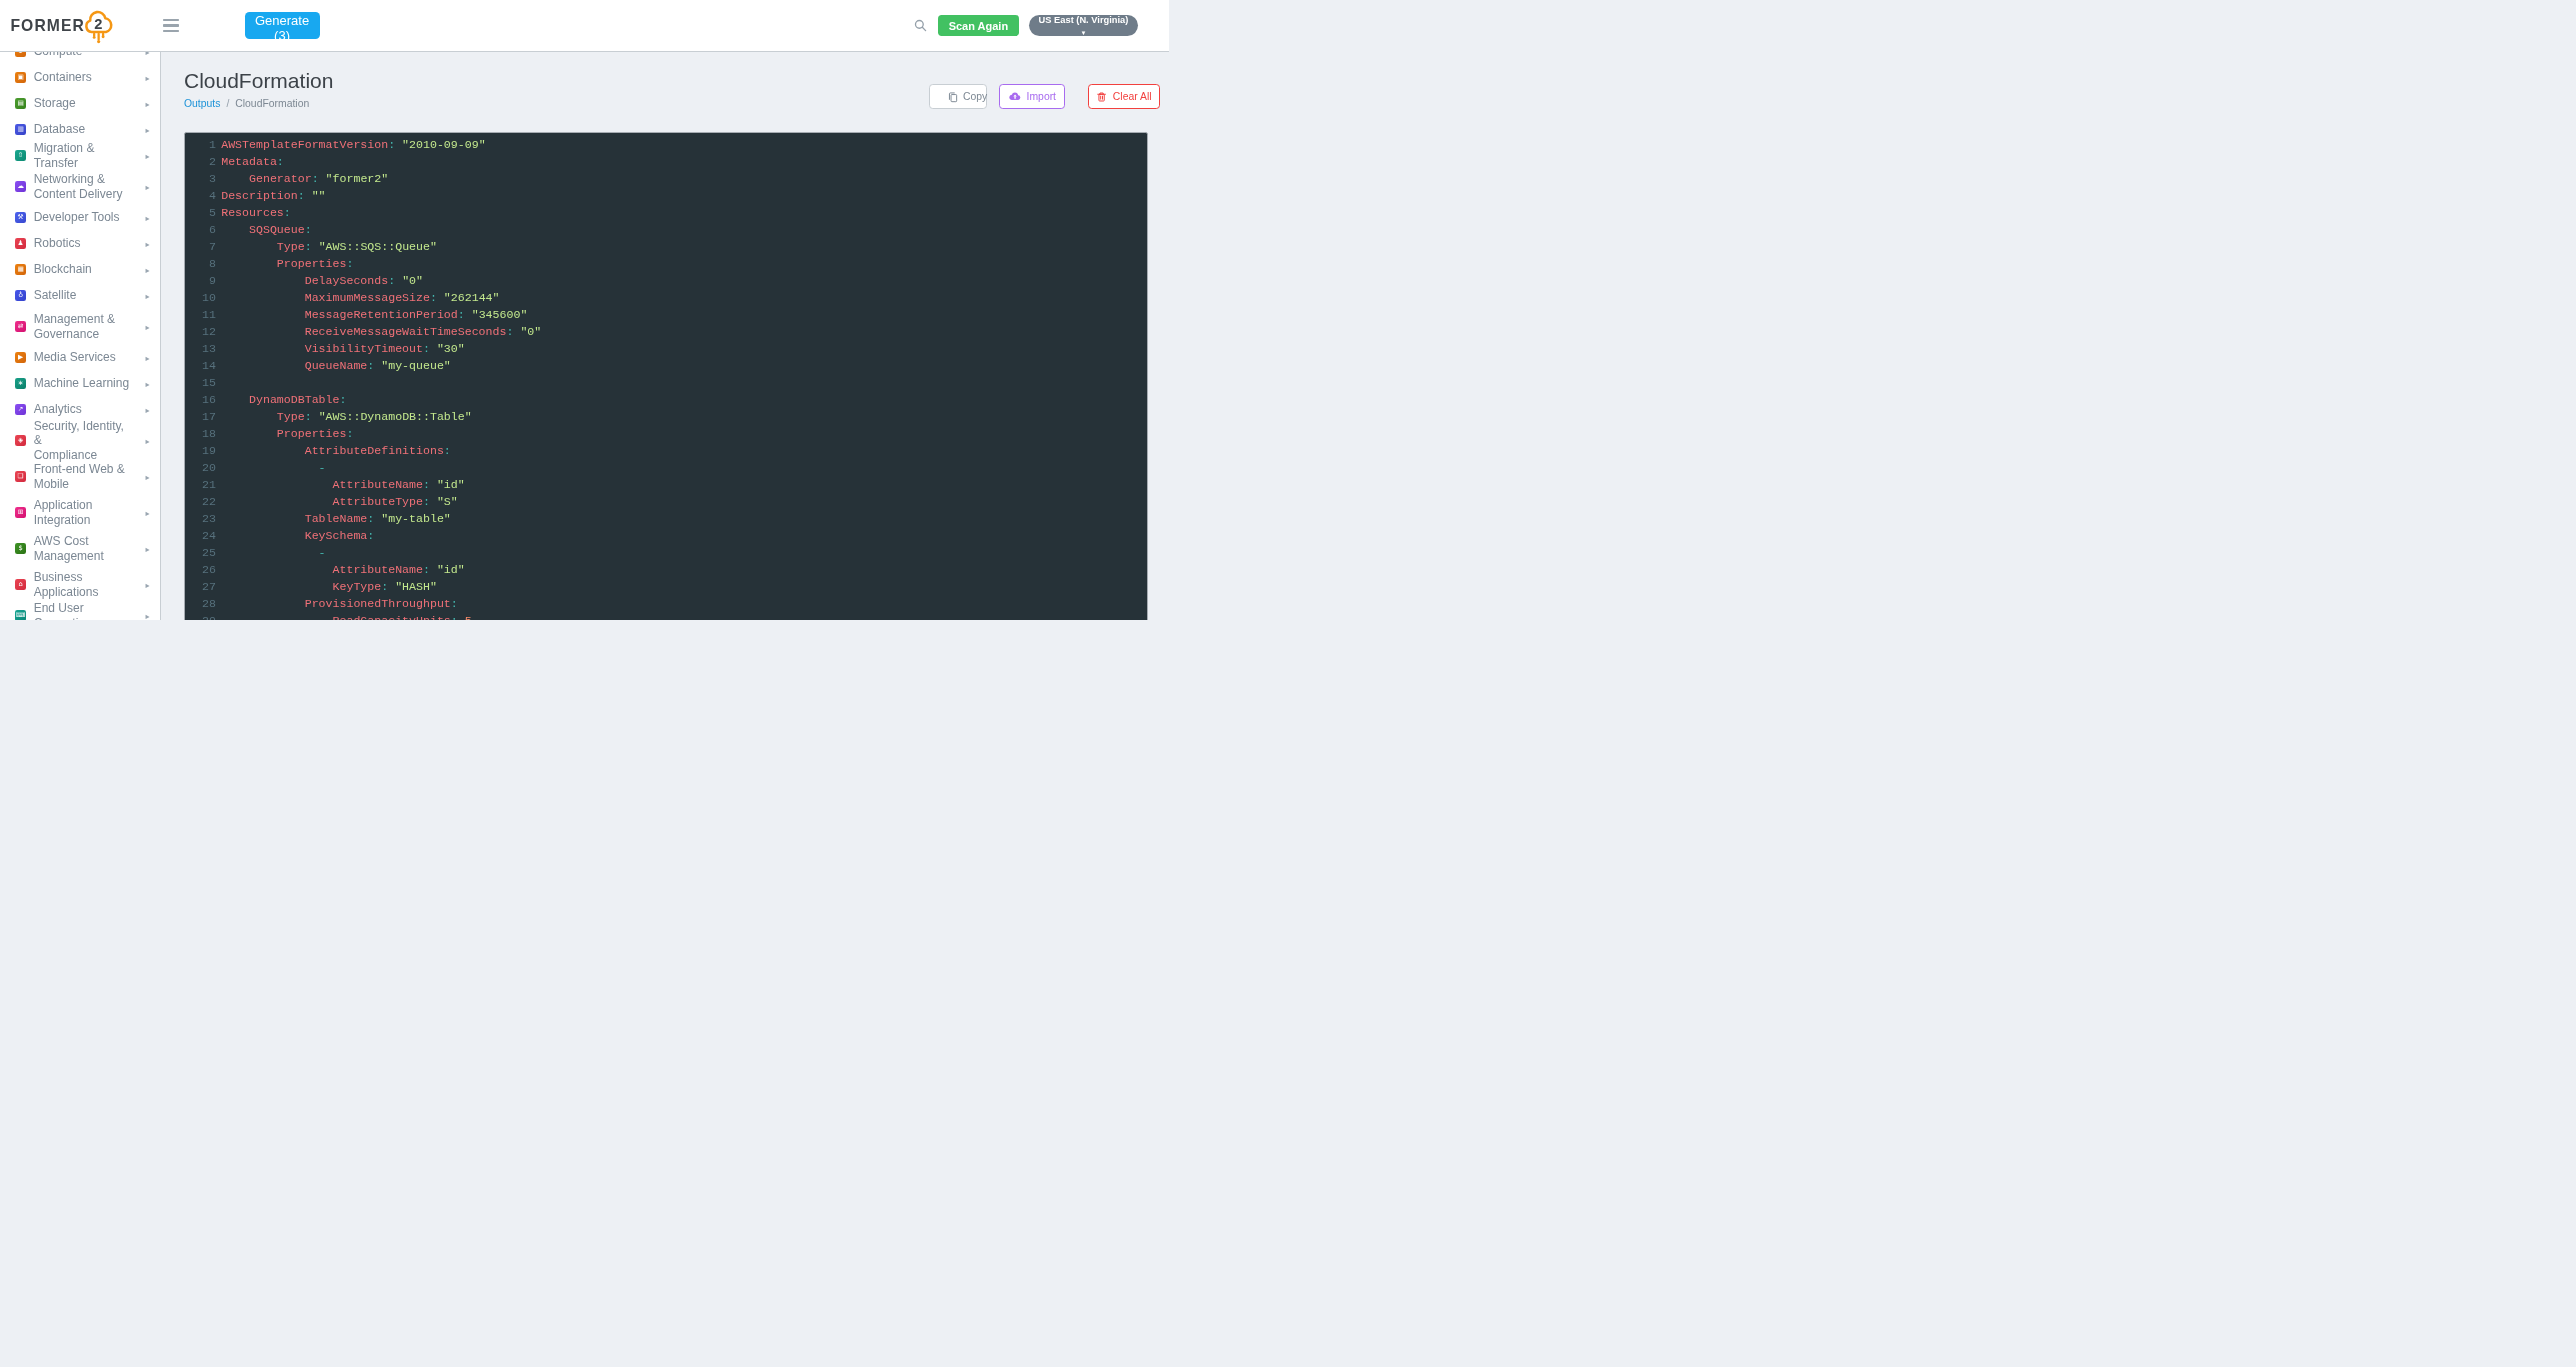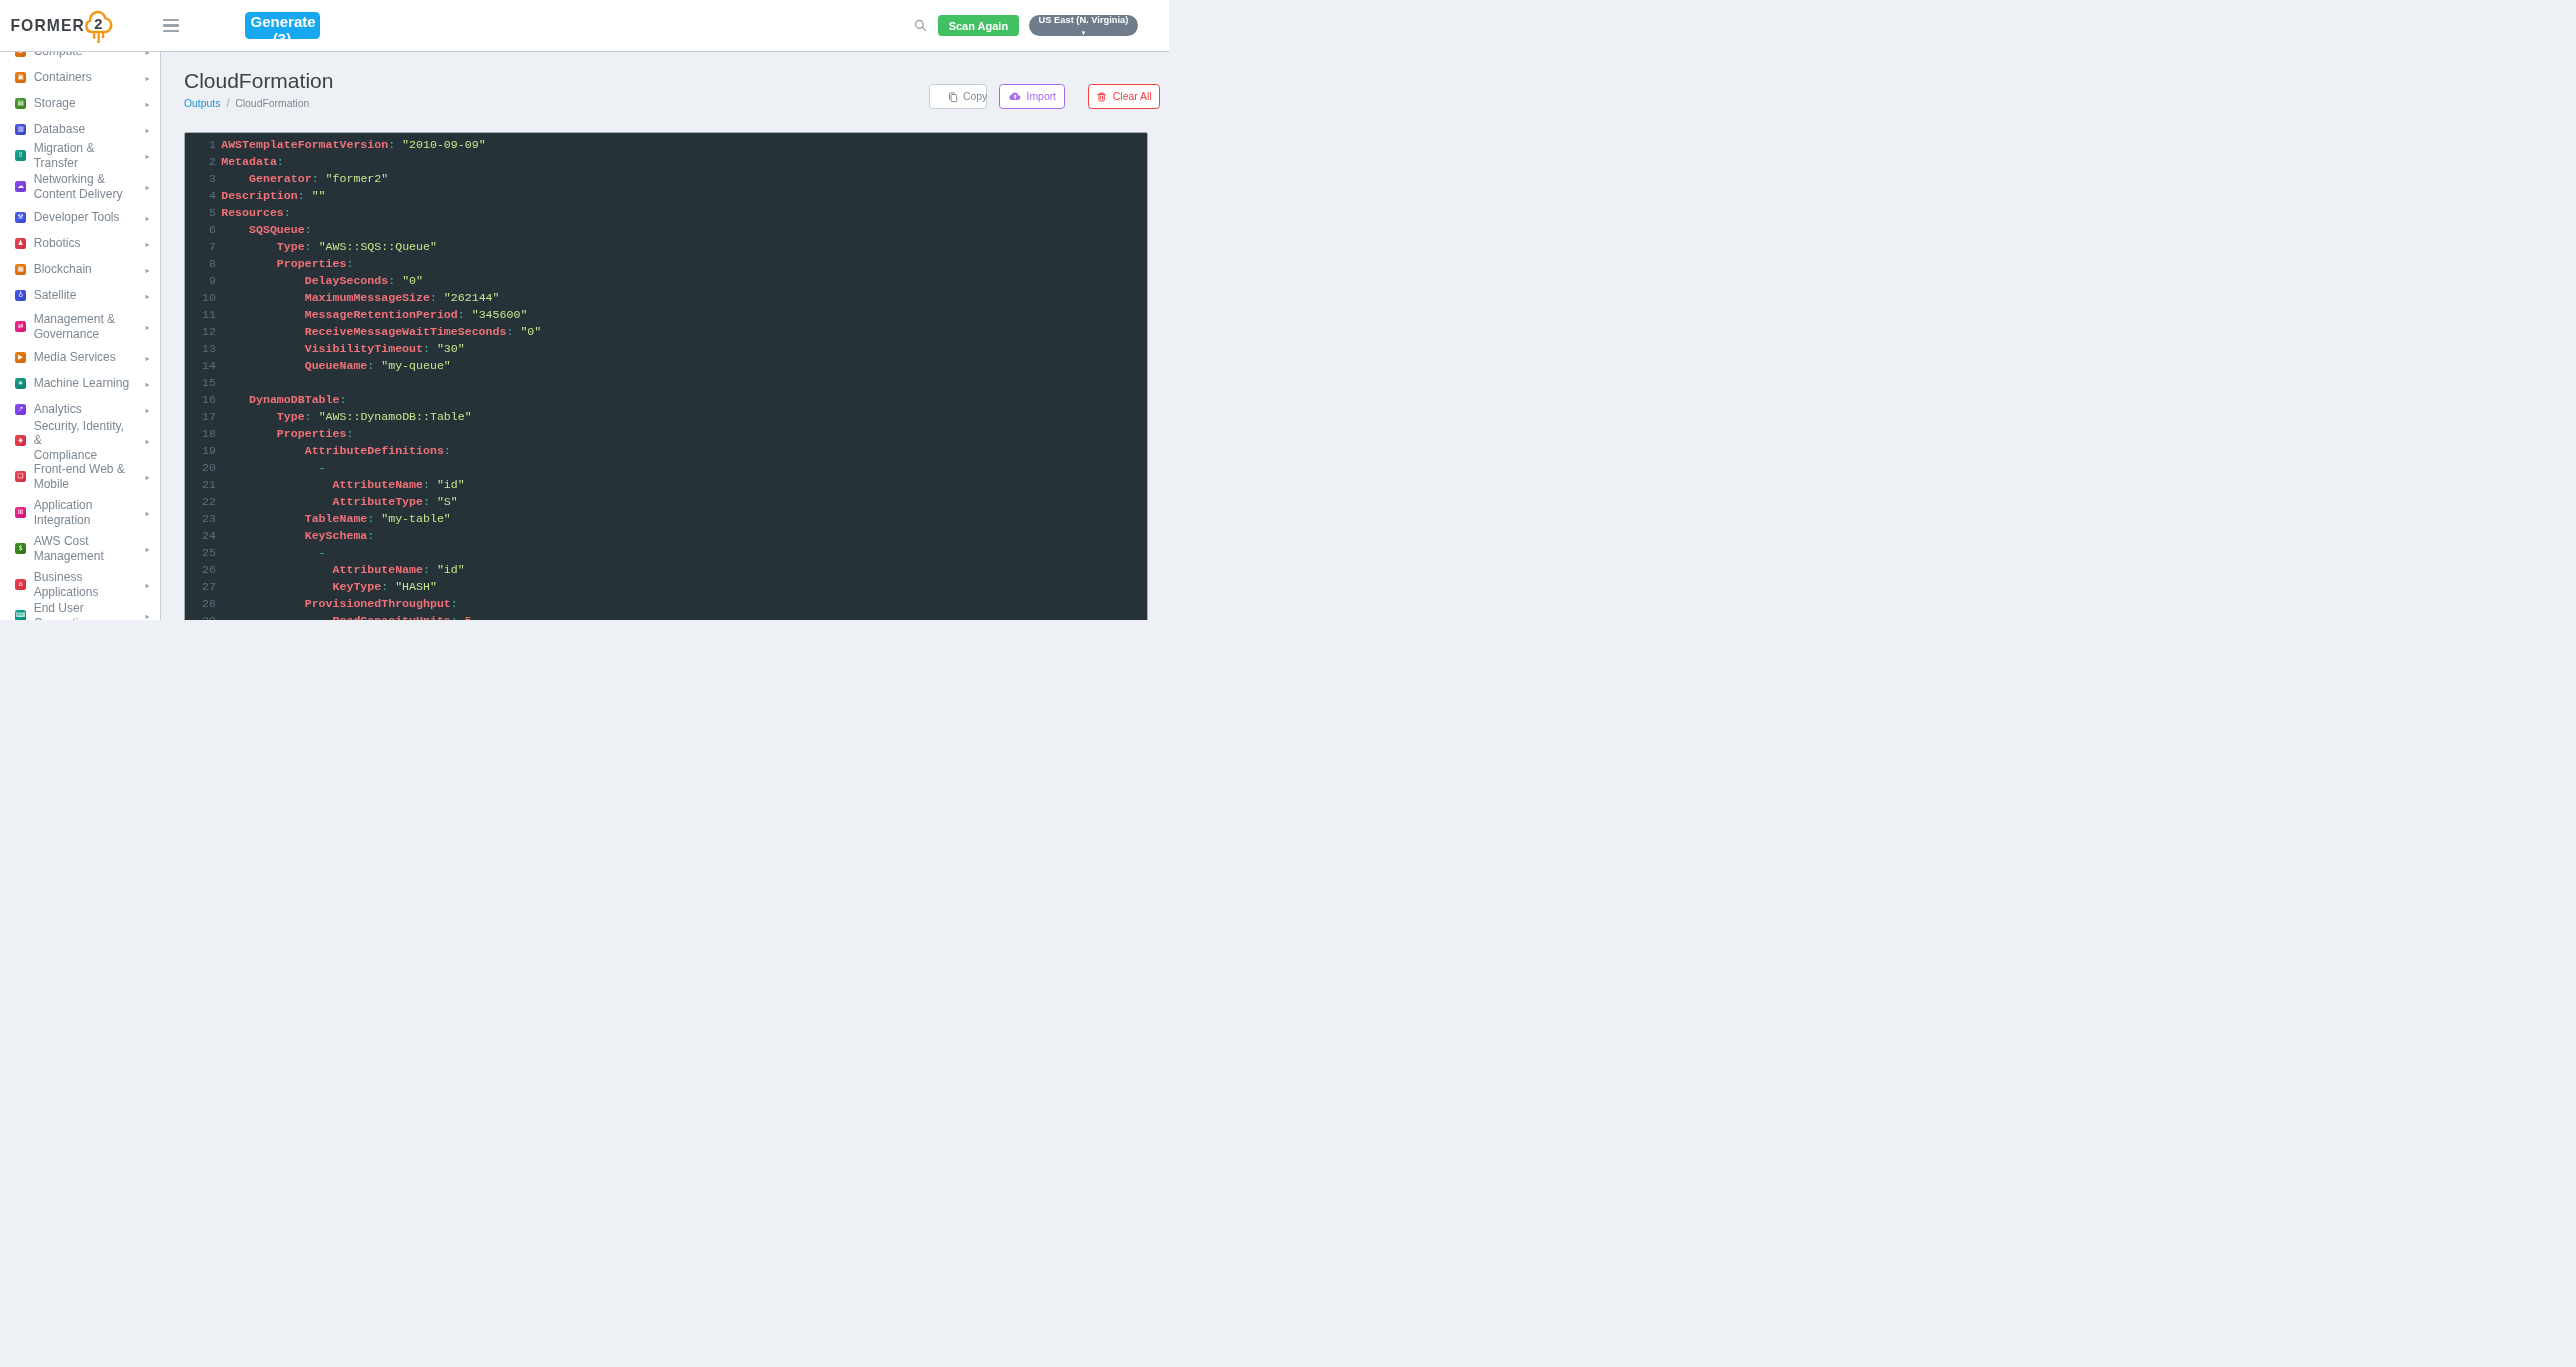--- a/index.html
+++ b/index.html
@@ -11,21 +11,21 @@
   .header{position:absolute;left:0;top:0;width:1169px;height:52px;background:#fff;
           border-bottom:0.7px solid var(--border,#c8ced3);display:flex;align-items:center;
           padding:0 31px 0 10.4px;z-index:30;gap:36px;}
   .logo{display:flex;align-items:center;cursor:pointer;}
   .logo-text{font-size:15.7px;font-weight:700;color:#3f4449;letter-spacing:1.1px;}
   .logo-cloud{margin-left:-1.5px;margin-top:3px;}
   .hamburger{margin-left:10.4px;display:flex;flex-direction:column;gap:3px;cursor:pointer;padding:3px;}
   .hamburger span{display:block;width:15.7px;height:2.2px;background:#9aa4ad;border-radius:0.7px;}
   .btn{border:none;cursor:pointer;font-family:inherit;}
   .btn-generate{margin-left:27px;width:75px;height:27.6px;border-radius:4.5px;background:var(--primary-blue,#18a8f0);
-                color:#fff;font-size:15px;font-weight:700;}
+                color:#fff;font-size:13px;font-weight:400;}
   .header-right{margin-left:auto;display:flex;align-items:center;gap:10.4px;}
   .search-icon{cursor:pointer;}
   .btn-scan{height:21px;padding:0 10.4px;border-radius:3.7px;background:var(--success-green,#42c162);
             color:#fff;font-size:11px;font-weight:600;}
   .btn-region{height:21px;padding:0 9.7px;border-radius:10.4px;background:var(--secondary-gray,#6f7c89);
               color:#fff;font-size:9.3px;font-weight:600;display:flex;align-items:center;gap:4.5px;flex-direction:column;}
   .btn-region .caret{font-size:6px;line-height:1;}
 
   
   .sidebar{position:absolute;left:0;top:52px;bottom:0;width:161px;background:#fff;
@@ -54,21 +54,21 @@
   .act-import{left:999px;width:66px;border:1.1px solid var(--purple,#a86bef);color:var(--purple,#a86bef);}
   .act-clear{left:1076px;width:72px;border:1.1px solid var(--danger-red,#f2403e);color:var(--danger-red,#f2403e);margin-left:12px;}
 
   
   .code{position:absolute;left:184px;top:132px;width:964px;height:522px;background:var(--code-bg,#263238);
         border:1.5px solid #a6acb2;border-radius:2.2px;padding-top:3px;cursor:text;
         font-family:"Liberation Mono",monospace;font-size:11.6px;line-height:17px;}
   .ln{display:flex;height:17px;}
   .g{width:31px;flex:none;text-align:right;color:var(--code-gutter,#56707c);}
   .t{margin-left:5.2px;white-space:pre;color:#eceff1;}
-  .t .k{color:var(--code-key,#f07178);font-weight:bold;}
+  .t .k{color:var(--code-key,#f07178);}
   .t .p{color:var(--code-punct,#45b8b0);}
   .t .s{color:var(--code-string,#c3e88d);}
   .t .n{color:var(--code-number,#f78c6c);}
 </style>
 </head>
 <body>
 
 <div class="app">
 
   <div class="header">

